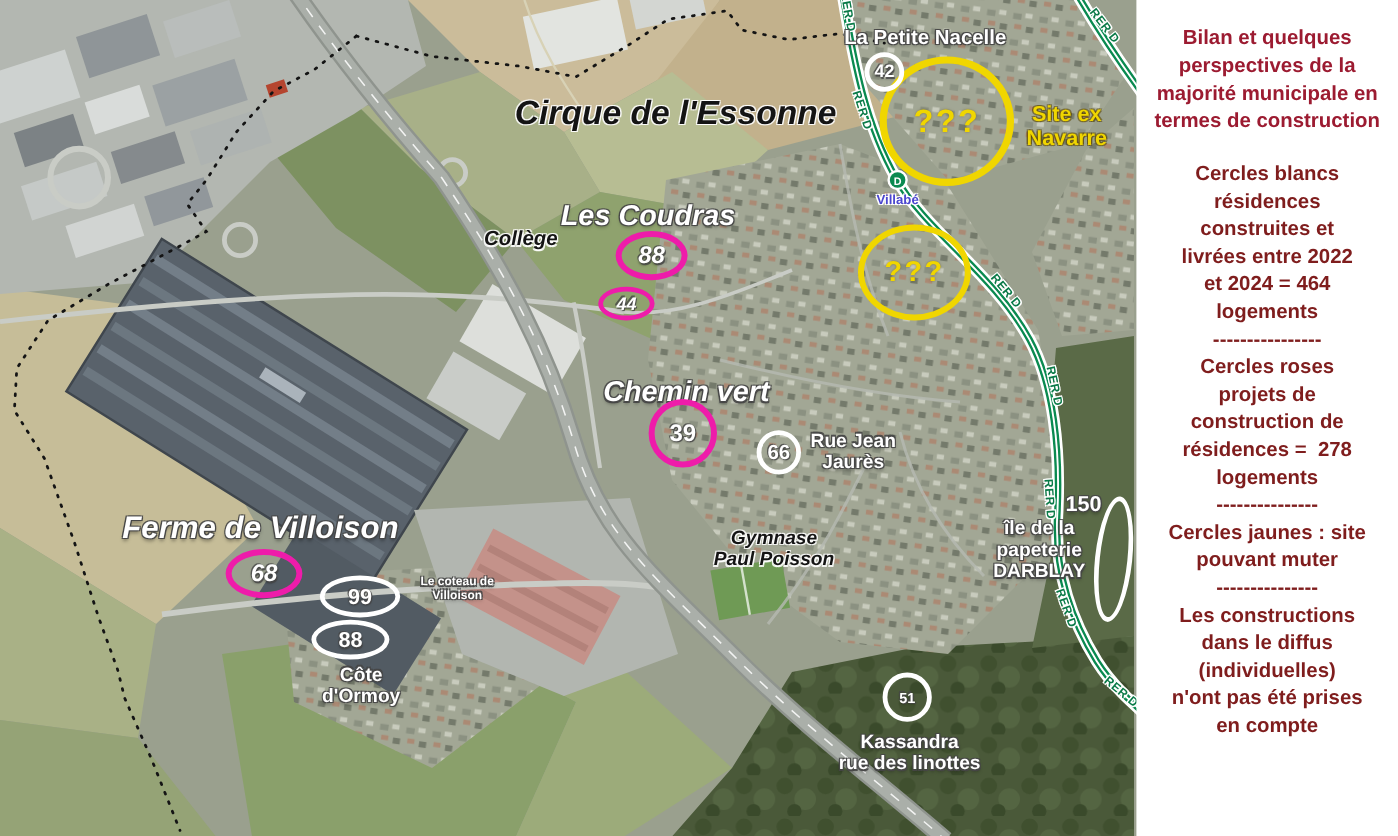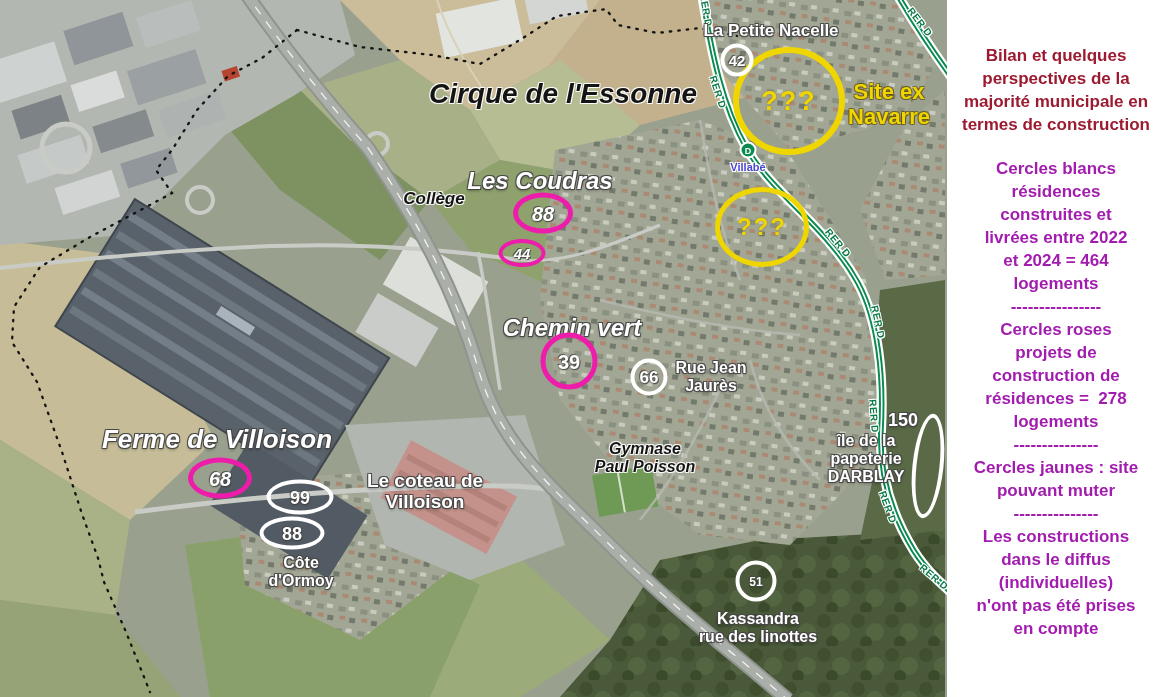--- a/index.html
+++ b/index.html
@@ -32,24 +32,24 @@
   .circ.yellow { border:6px solid #f0d600; color:#f0d600; letter-spacing:2px;
                  text-shadow:0 0 2px rgba(90,70,0,.5); }
 
   .rer-lbl { position:absolute; font-weight:bold; font-size:10px; color:#0a7a48; letter-spacing:.5px;
     white-space:nowrap;
     text-shadow:-1px -1px 0 #fff, 1px -1px 0 #fff, -1px 1px 0 #fff, 1px 1px 0 #fff; }
   .villabe-lbl { font-weight:bold; font-size:11px; color:#4a46cf;
     text-shadow:-1px -1px 0 #fff, 1px -1px 0 #fff, -1px 1px 0 #fff, 1px 1px 0 #fff; }
 
   .panel { position:absolute; left:947px; top:0; width:218px; height:697px; background:#ffffff;
-           display:flex; flex-direction:column; align-items:center; padding-top:44px; box-sizing:border-box; }
+           display:flex; flex-direction:column; align-items:center; padding-top:20px; box-sizing:border-box; }
   .p-title { color:#9c1b31; font-weight:bold; font-size:17px; line-height:23px; text-align:center;
              white-space:pre-wrap; margin:0 0 21px 0; }
-  .p-block { color:#a21caf; font-weight:bold; font-size:17px; line-height:23px; text-align:center;
+  .p-block { color:#7f1d1d; font-weight:bold; font-size:17px; line-height:23px; text-align:center;
              white-space:pre-wrap; margin:0; }
 </style>
 </head>
 <body>
 
 <div class="stage">
 
   <svg class="map-svg" width="948" height="697" viewBox="0 0 948 697">
     <defs>
       <pattern id="suburb" width="22" height="22" patternUnits="userSpaceOnUse" patternTransform="rotate(8)">
@@ -188,31 +188,31 @@
   <div class="rer-lbl" style="left:920px; top:22px; transform:translate(-50%,-50%) rotate(52deg);">RER D</div>
   <div class="rer-lbl" style="left:838px; top:243px; transform:translate(-50%,-50%) rotate(50deg);">RER D</div>
   <div class="rer-lbl" style="left:878px; top:322px; transform:translate(-50%,-50%) rotate(78deg);">RER D</div>
   <div class="rer-lbl" style="left:874px; top:416px; transform:translate(-50%,-50%) rotate(86deg);">RER D</div>
   <div class="rer-lbl" style="left:888px; top:507px; transform:translate(-50%,-50%) rotate(70deg);">RER D</div>
   <div class="rer-lbl" style="left:934px; top:577px; transform:translate(-50%,-50%) rotate(40deg);">RER D</div>
   <div class="ov villabe-lbl" style="left:748px; top:167px;">Villabé</div>
 
   <div class="ov lbl black-lbl italic" style="left:563px; top:94px;  font-size:28px;">Cirque de l'Essonne</div>
   <div class="ov lbl white-lbl" style="left:771px; top:31px;  font-size:17px;">La Petite Nacelle</div>
-  <div class="ov lbl yellow-lbl" style="left:889px; top:105px; font-size:22px;">Site ex
+  <div class="ov lbl yellow-lbl" style="left:889px; top:105px; font-size:18px;">Site ex
 Navarre</div>
   <div class="ov lbl white-lbl italic" style="left:540px; top:181px; font-size:24px;">Les Coudras</div>
   <div class="ov lbl black-lbl italic" style="left:434px; top:199px; font-size:17px;">Collège</div>
   <div class="ov lbl white-lbl italic" style="left:572px; top:328px; font-size:24px;">Chemin vert</div>
   <div class="ov lbl white-lbl" style="left:711px; top:377px; font-size:16px;">Rue Jean
 Jaurès</div>
   <div class="ov lbl black-lbl italic" style="left:645px; top:458px; font-size:16px;">Gymnase
 Paul Poisson</div>
   <div class="ov lbl white-lbl italic" style="left:217px; top:440px; font-size:26px;">Ferme de Villoison</div>
-  <div class="ov lbl white-lbl" style="left:381px; top:491px; font-size:19px;margin-left:44px;">Le coteau de
+  <div class="ov lbl white-lbl" style="left:381px; top:491px; font-size:10px;">Le coteau de
 Villoison</div>
   <div class="ov lbl white-lbl" style="left:301px; top:572px; font-size:16px;">Côte
 d'Ormoy</div>
   <div class="ov lbl white-lbl" style="left:903px; top:420px; font-size:18px;">150</div>
   <div class="ov lbl white-lbl" style="left:866px; top:459px; font-size:16px;">île de la
 papeterie
 DARBLAY</div>
   <div class="ov lbl white-lbl" style="left:758px; top:628px; font-size:16px;">Kassandra
 rue des linottes</div>
 

